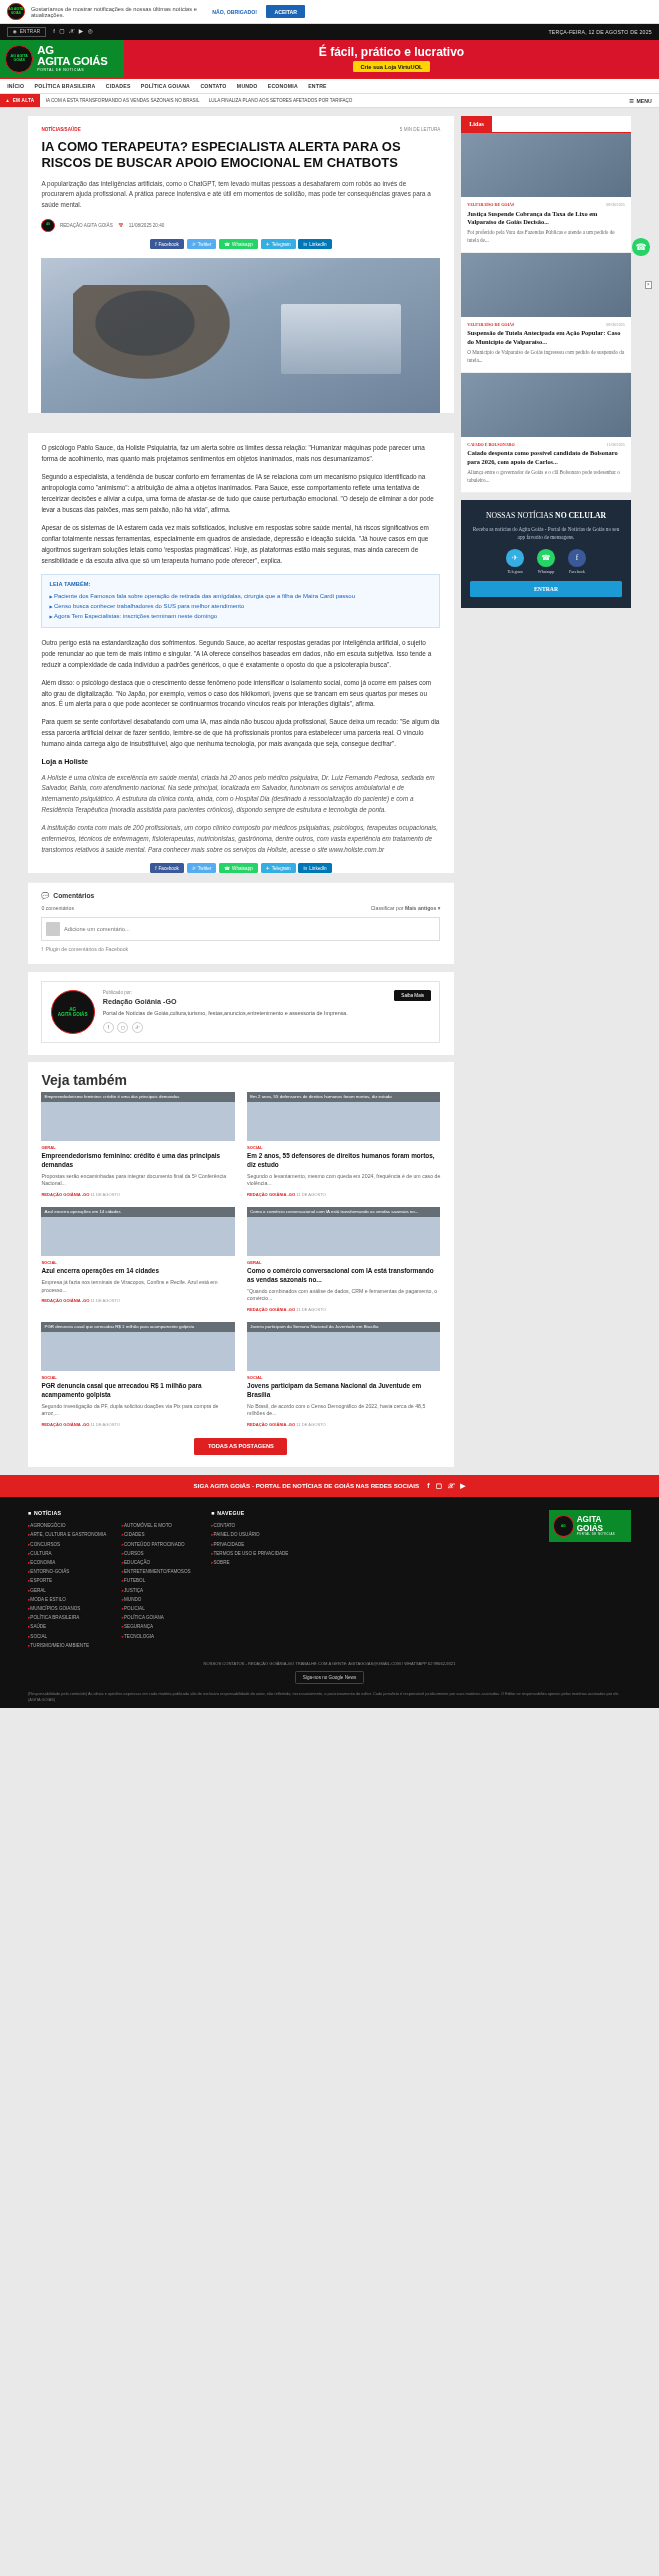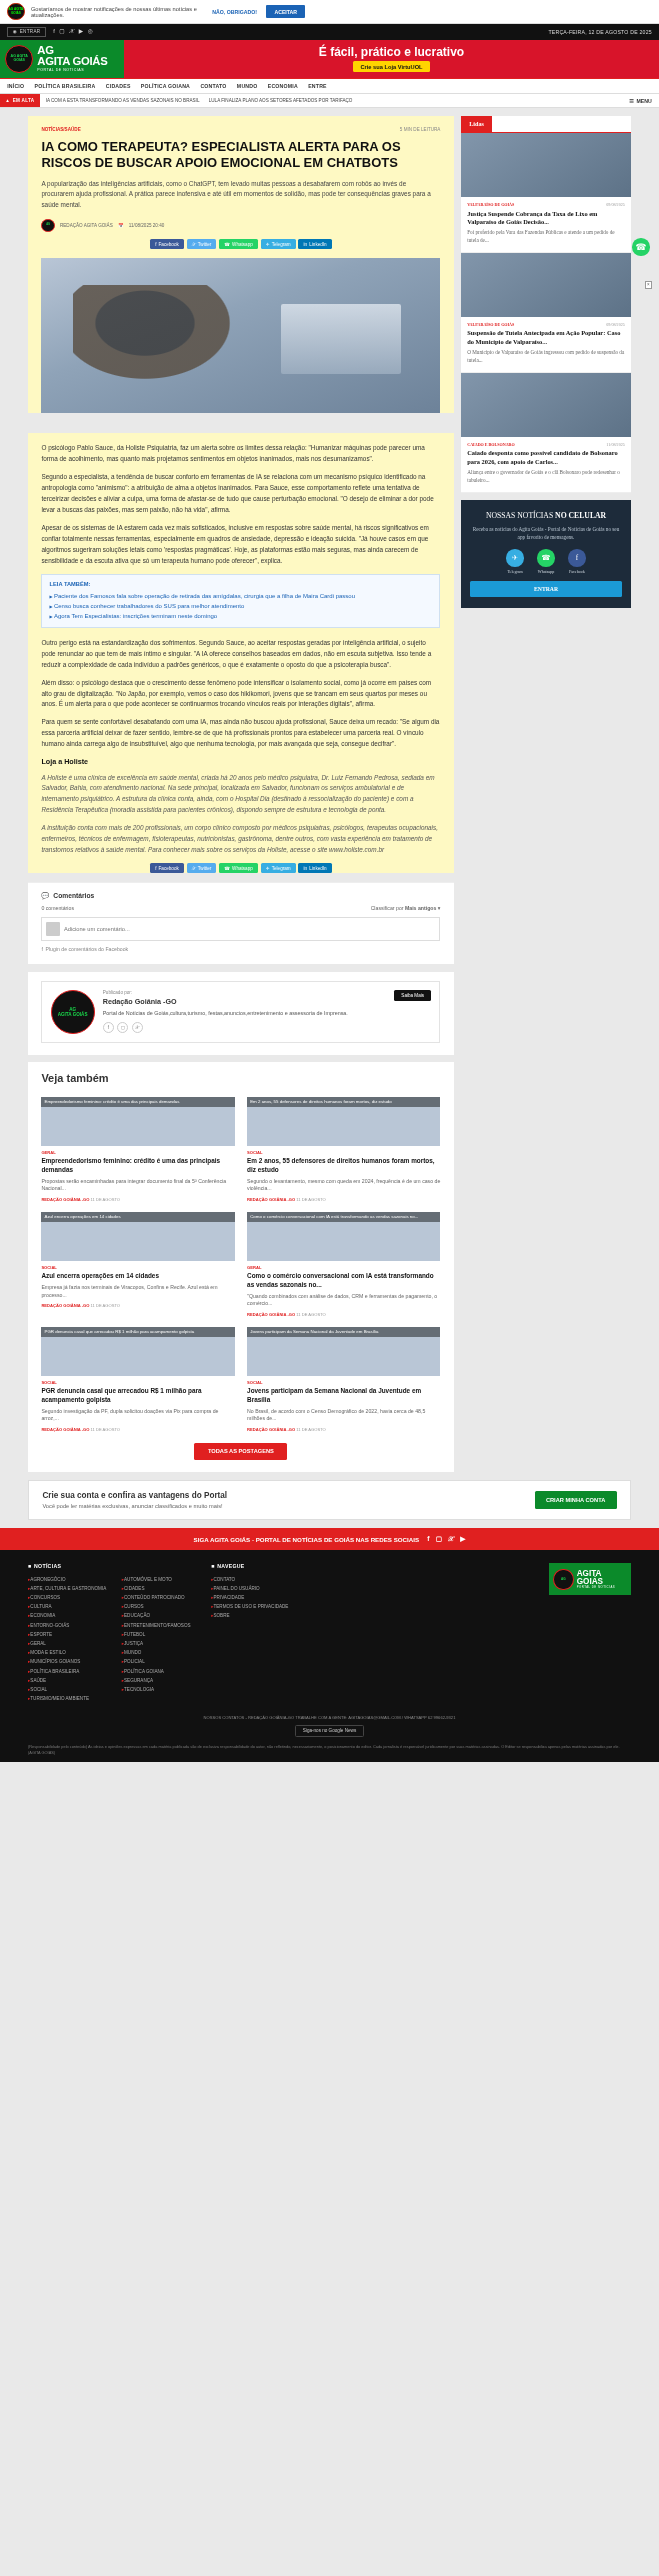--- a/index.html
+++ b/index.html
@@ -111,21 +111,21 @@
   }
   .ticker-items { flex: 1; display: flex; gap: 9.3px; padding: 0 6.2px; color: #444; overflow: hidden; white-space: nowrap; }
   .menu-btn { display: flex; align-items: center; gap: 2.6px; font-size: 5.2px; font-weight: bold; }
 
   
   .wrap { width: 659px; margin: 0 auto; background: #e9e9e9; }
   .cols { display: flex; gap: 7.2px; padding: 0 28px; }
   .main-col { flex: 1; min-width: 0; }
   .side-col { width: 170px; flex: 0 0 170px; font-family: Liberation Serif, serif; }
 
-  .article-card { background: #fef9c3; padding: 11.3px 13.4px 0; }
+  .article-card { background: #ffffff; padding: 11.3px 13.4px 0; }
 
   .crumb { font-size: 4.6px; color: #888; display: flex; justify-content: space-between; margin-bottom: 7.2px; }
   .crumb a { color: #e02020; font-weight: bold; }
   h1.title {
     font-size: 13px; line-height: 1.25; font-weight: bold; color: #111;
     margin-bottom: 7.2px;
   }
   .excerpt { font-size: 6.4px; line-height: 1.65; color: #444; margin-bottom: 8.2px; }
 
   .byline { display: flex; align-items: center; gap: 5.2px; font-size: 4.6px; color: #666; margin-bottom: 7.2px; }
@@ -203,21 +203,21 @@
   .author-icons { display:flex; gap:3.1px; margin-top:5.2px; }
   .ai { width:11.3px;height:11.3px;border:0.5px solid #ccc;border-radius:50%;
         display:flex;align-items:center;justify-content:center;font-size:4.6px;color:#777;}
   .saiba-btn {
     background:#111;color:#fff;font-size:4.6px;padding:3.1px 7.2px;border-radius:1.5px;
     align-self:flex-start;
   }
 
   
   .veja { background: #fff; margin-top: 7.2px; padding: 10.3px 13.4px 12.4px; }
-  .veja h2 { font-size: 11px; margin-bottom: 13px; }
+  .veja h2 { font-size: 14px; margin-bottom: 4px; }
   .grid2 { display: grid; grid-template-columns: 1fr 1fr; gap: 10.3px 12.4px; }
   .vcard { display: flex; flex-direction: column; }
   .vthumb { width: 100%; height: 49px; background: #b9c6d6; position: relative; overflow: hidden; }
   .vthumb span {
     position: absolute; left: 0; top: 0; right: 0; padding: 2.1px 3.1px;
     font-size: 4.4px; color: #fff; background: rgba(0,0,0,.45); line-height: 1.25;
   }
   .vcat { font-size: 4.1px; color: #e02020; font-weight: bold; margin: 4.1px 0 2.1px; }
   .vtitle { font-size: 6.4px; font-weight: bold; line-height: 1.35; margin-bottom: 3.1px; color: #111;}
   .vdesc { font-size: 5.2px; color: #666; line-height: 1.5; margin-bottom: 3.6px; }
@@ -639,27 +639,20 @@
           <div class="pi">
               <div class="circ" style="background:#3b5998;">f</div>
               <span>Facebook</span>
             </div>
         </div>
         <a class="promo-btn">ENTRAR</a>
       </div>
     </div>
   </div>
 
-  <div class="cta-strip">
-    <div>
-      <h3>Crie sua conta e confira as vantagens do Portal</h3>
-      <p>Você pode ler matérias exclusivas, anunciar classificados e muito mais!</p>
-    </div>
-    <a class="cta-btn">CRIAR MINHA CONTA</a>
-  </div>
 
   <div class="red-strip">
     <span>SIGA AGITA GOIÁS - PORTAL DE NOTÍCIAS DE GOIÁS NAS REDES SOCIAIS</span>
     <span class="ic">
       <span>f</span>
       <span>▢</span>
       <span>𝒳</span>
       <span>▶</span>
     </span>
   </div>

